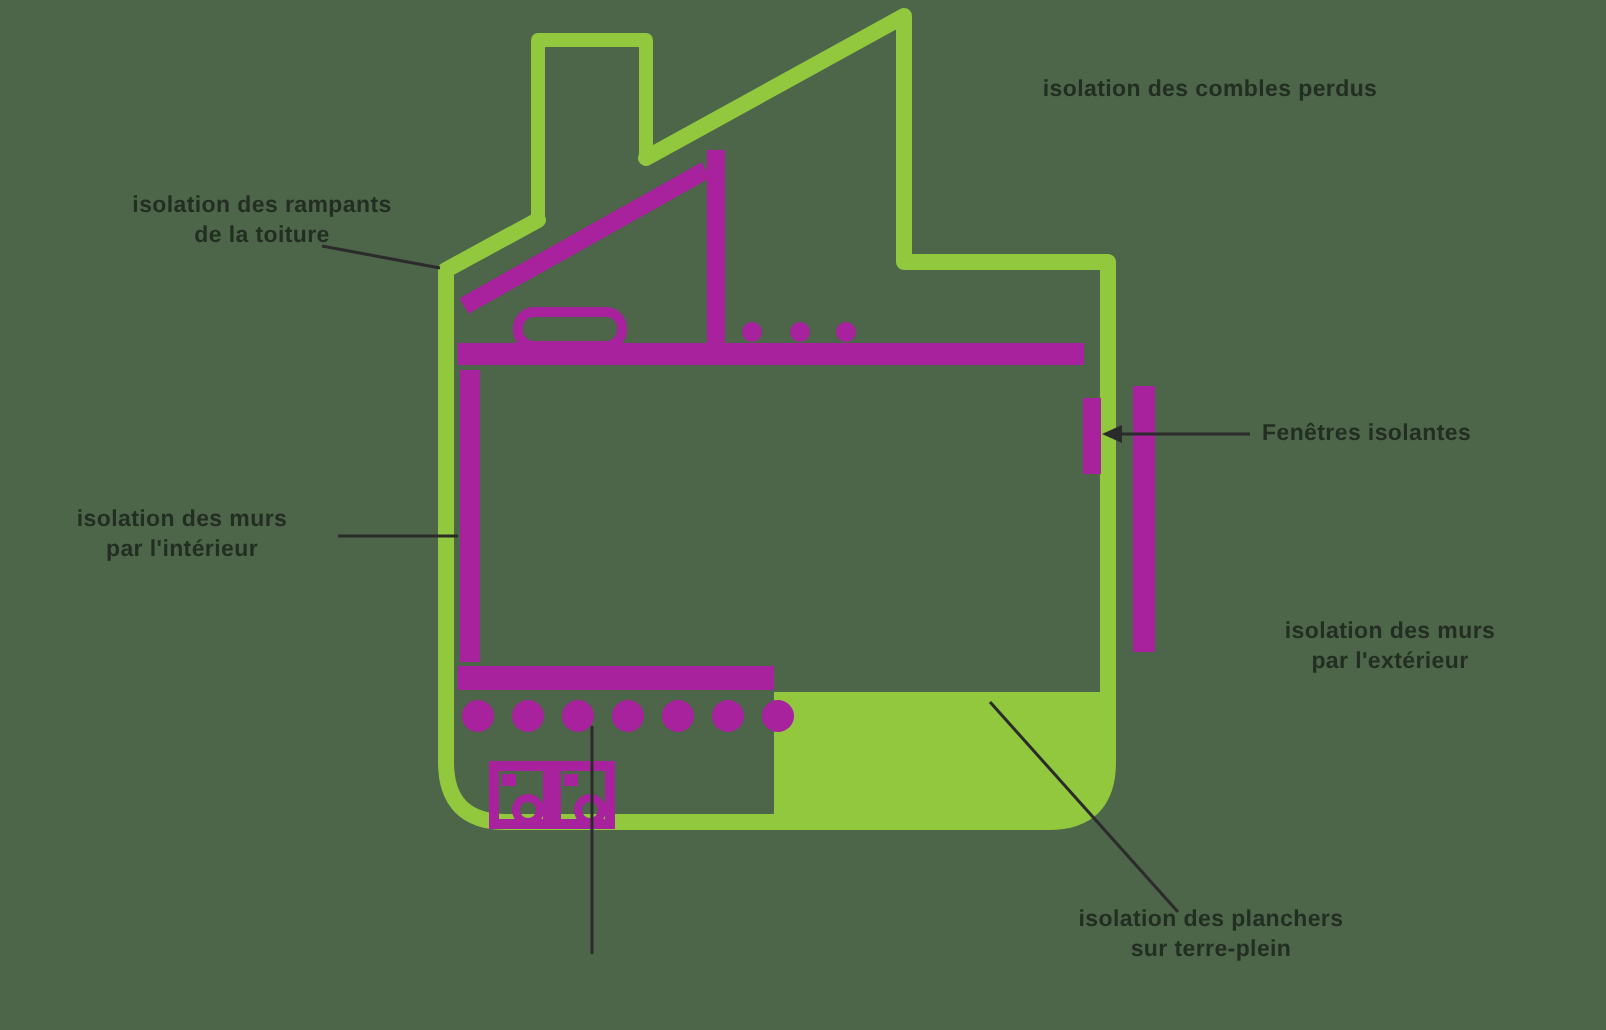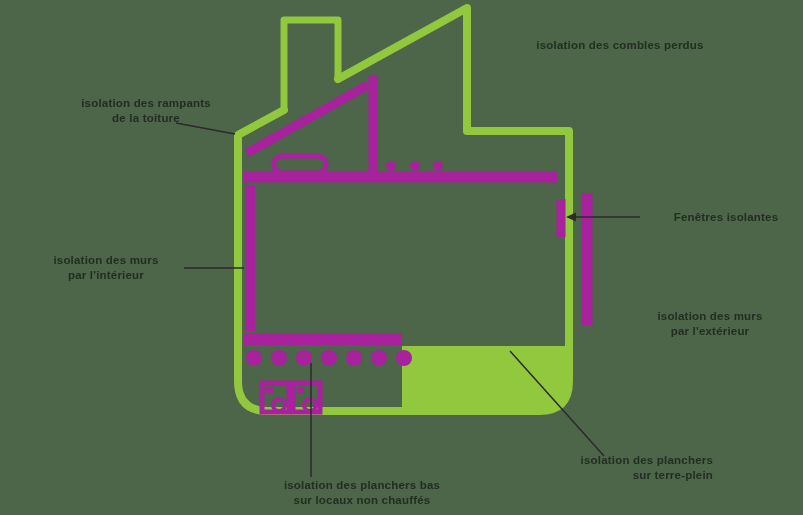--- a/index.html
+++ b/index.html
@@ -1,31 +1,31 @@
 <!DOCTYPE html>
 <html><head>
 <meta charset="utf-8">
 <style>
   html,body{margin:0;padding:0;}
   body{
     width:803px;height:515px;overflow:hidden;position:relative;
     background:#4D6549;
     font-family:"Liberation Sans","DejaVu Sans",sans-serif;
   }
-  .stage{position:absolute;left:16px;top:0;width:676px;height:515px;border-radius:20px;}
+  .stage{position:absolute;left:1px;top:0;width:676px;height:515px;border-radius:20px;}
   svg.diagram{position:absolute;left:0;top:0;}
   .lbl{
     position:absolute;
     font-size:11.5px;font-weight:700;line-height:15px;
     color:#232e22;
     text-align:center;
     white-space:pre-line;
     letter-spacing:.2px;
   }
-  .lbl.left-align{text-align:center;}
+  .lbl.left-align{text-align:left;}
 </style>
 </head>
 <body>
 
 <div class="stage">
 
   <svg class="diagram" width="803" height="515" viewBox="0 0 803 515">
 
     <path d="M 386,346 L 553,346 L 553,381 Q 553,411 523,411 L 386,411 Z" fill="#92C83E" stroke="none"></path>
 
@@ -87,19 +87,17 @@
 
   <div class="lbl" style="left:0px;top:96px;width:168px;margin-left:46px;">isolation des rampants
 de la toiture</div>
 
   <div class="lbl" style="left:10px;top:253px;width:160px;">isolation des murs
 par l'intérieur</div>
 
   <div class="lbl" style="left:608px;top:309px;width:172px;">isolation des murs
 par l'extérieur</div>
 
-  <div class="lbl" style="left:512px;top:453px;width:185px;text-align:right;">isolation des planchers
+  <div class="lbl" style="left:512px;top:453px;width:185px;">isolation des planchers
 sur terre-plein</div>
 
-  <div class="lbl" style="left:254px;top:478px;width:184px;">isolation des planchers bas
-sur locaux non chauffés</div>
 
 </div>
 
 </body></html>

